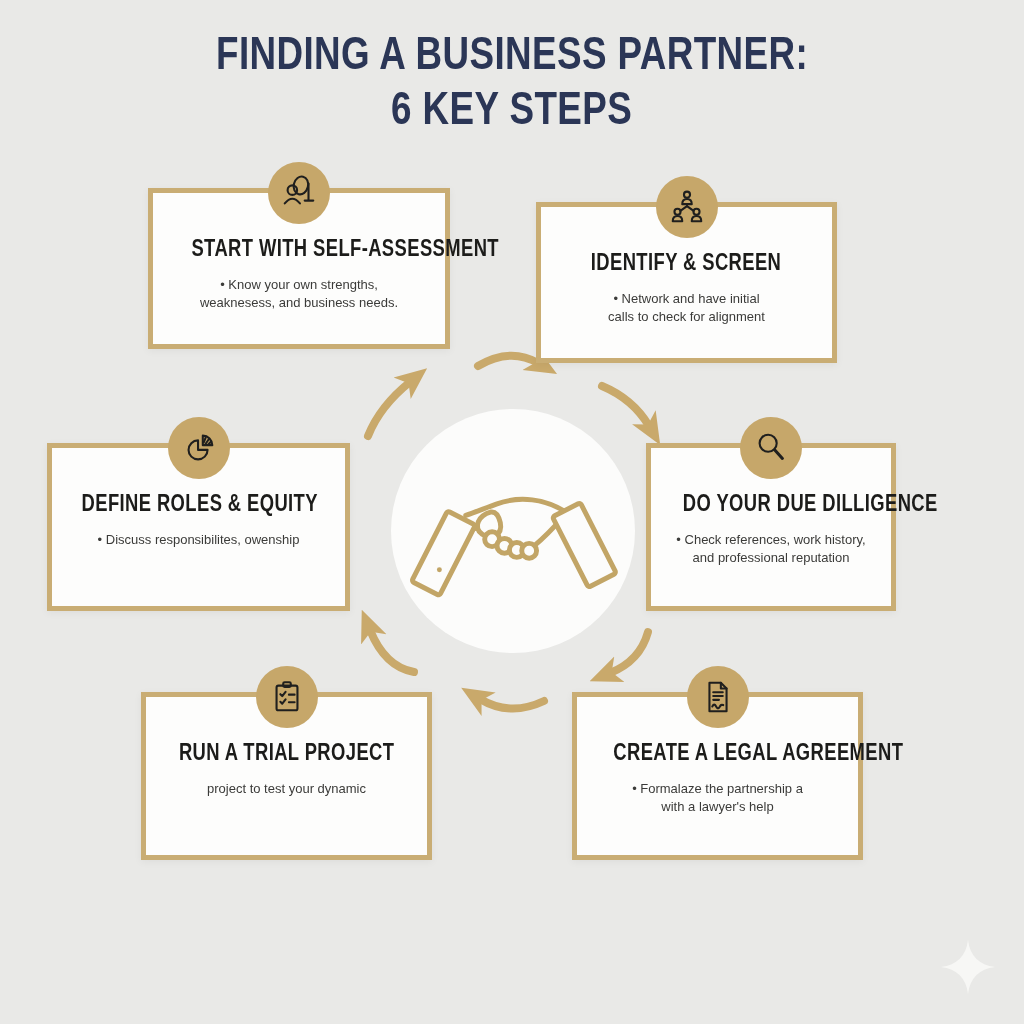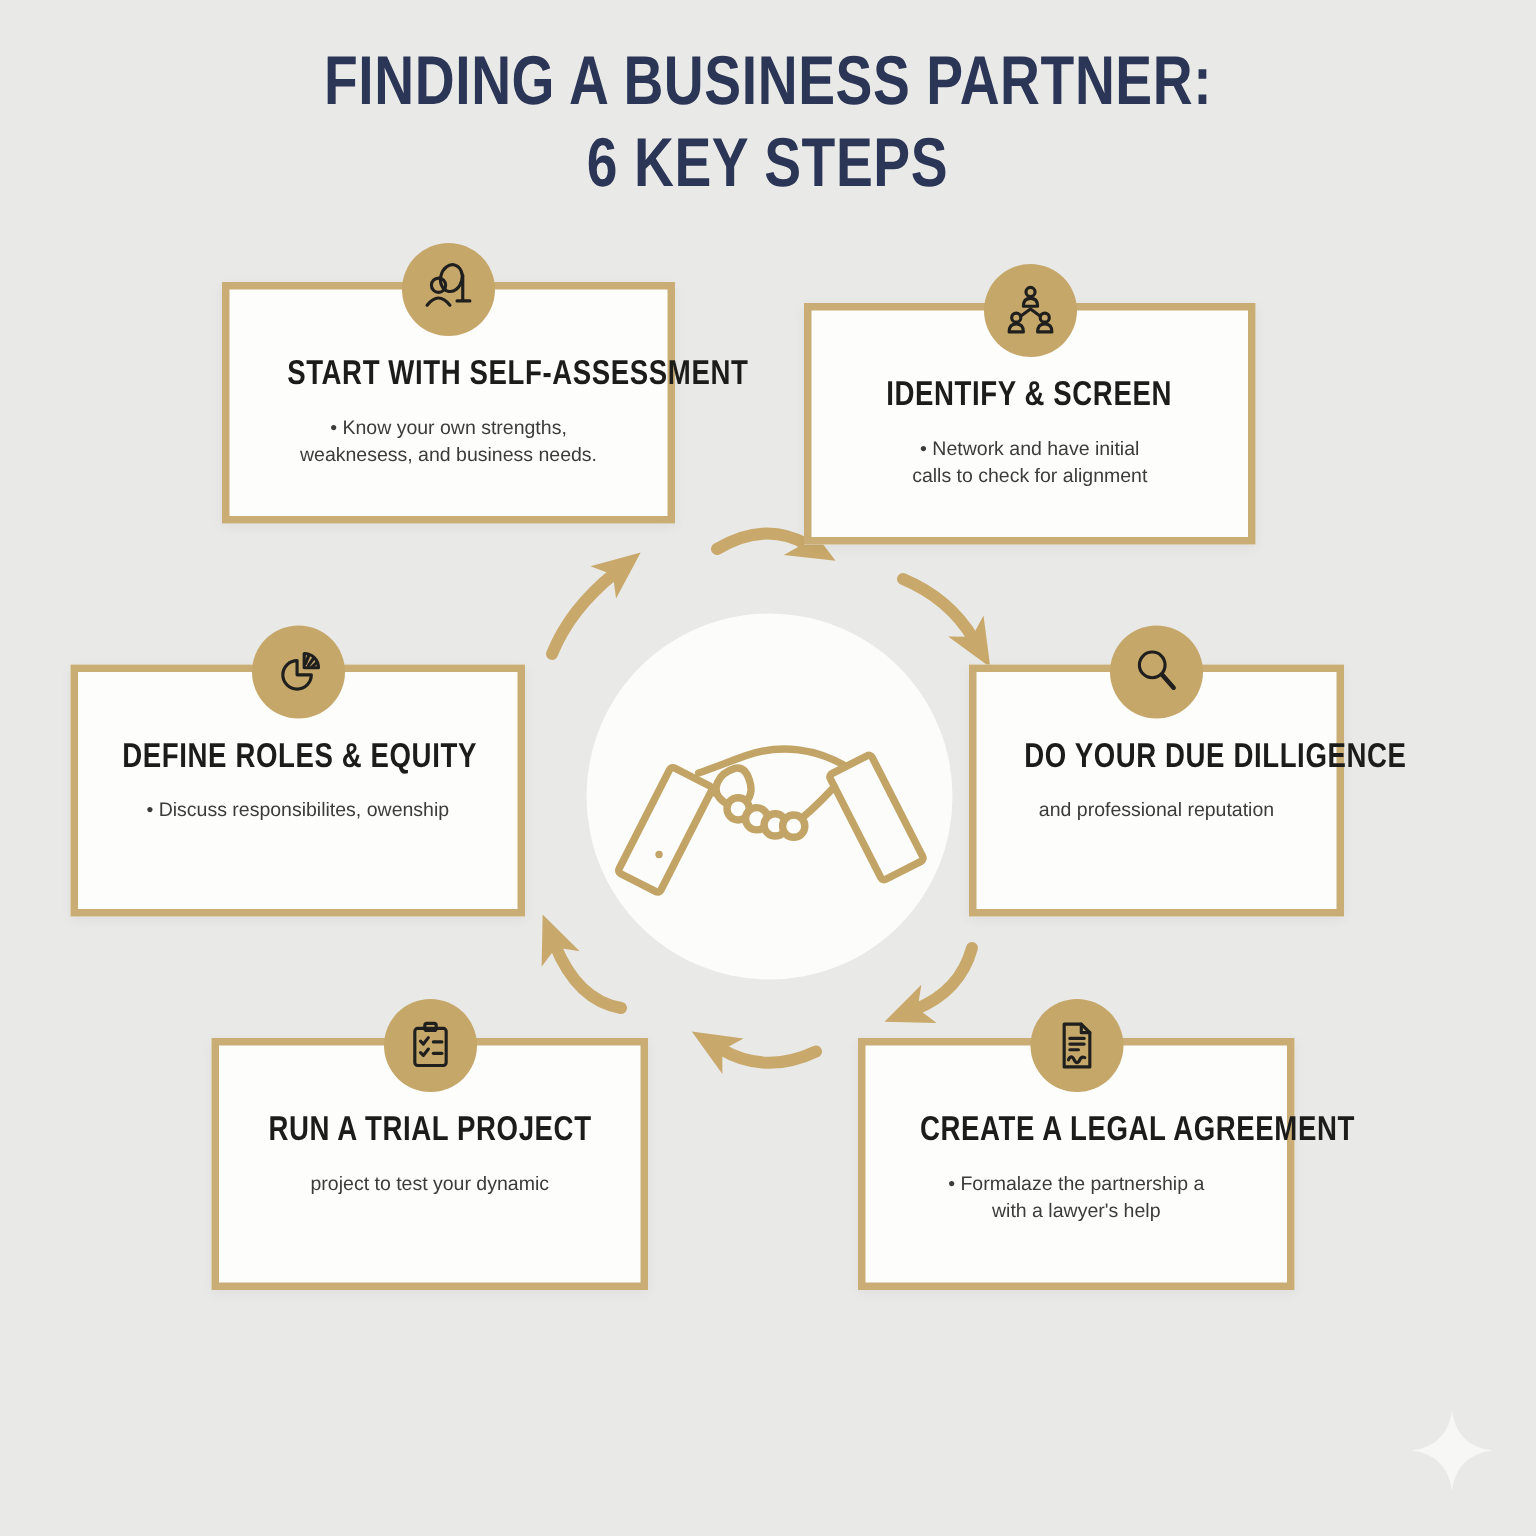--- a/index.html
+++ b/index.html
@@ -145,20 +145,21 @@
     <div class="badge">
       <svg width="38" height="38" viewBox="0 0 40 40">
         <g class="ic">
           <circle cx="17" cy="15" r="9"></circle>
           <path d="M24,22 L32,31" stroke-width="3.2"></path>
         </g>
       </svg>
     </div>
     <div class="card-heading"><span class="cond">DO YOUR DUE DILLIGENCE</span></div>
     <div class="card-body">
+      <div>• Check references, work history,</div>
       <div>and professional reputation</div>
     </div>
   </div>
 
   <div class="card" style="left:141px;top:692px;width:291px;height:168px;">
     <div class="badge">
       <svg width="38" height="38" viewBox="0 0 40 40">
         <g class="ic">
           <rect x="9" y="8" width="22" height="26" rx="2"></rect>
           <rect x="16" y="4.5" width="8" height="5" rx="1.5"></rect>

